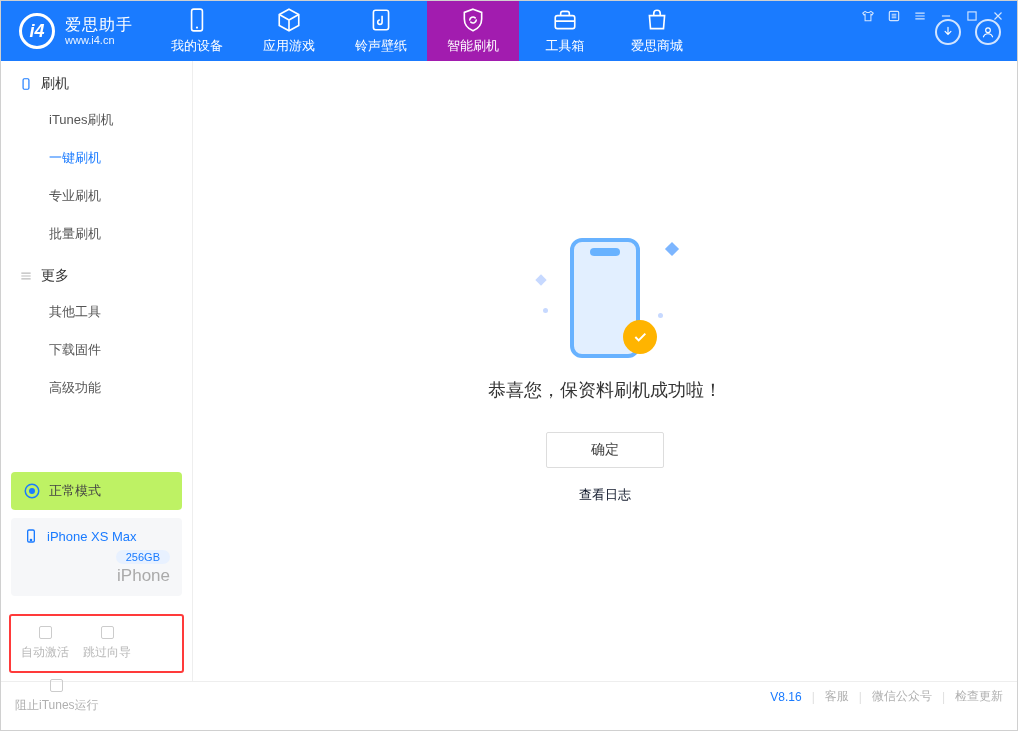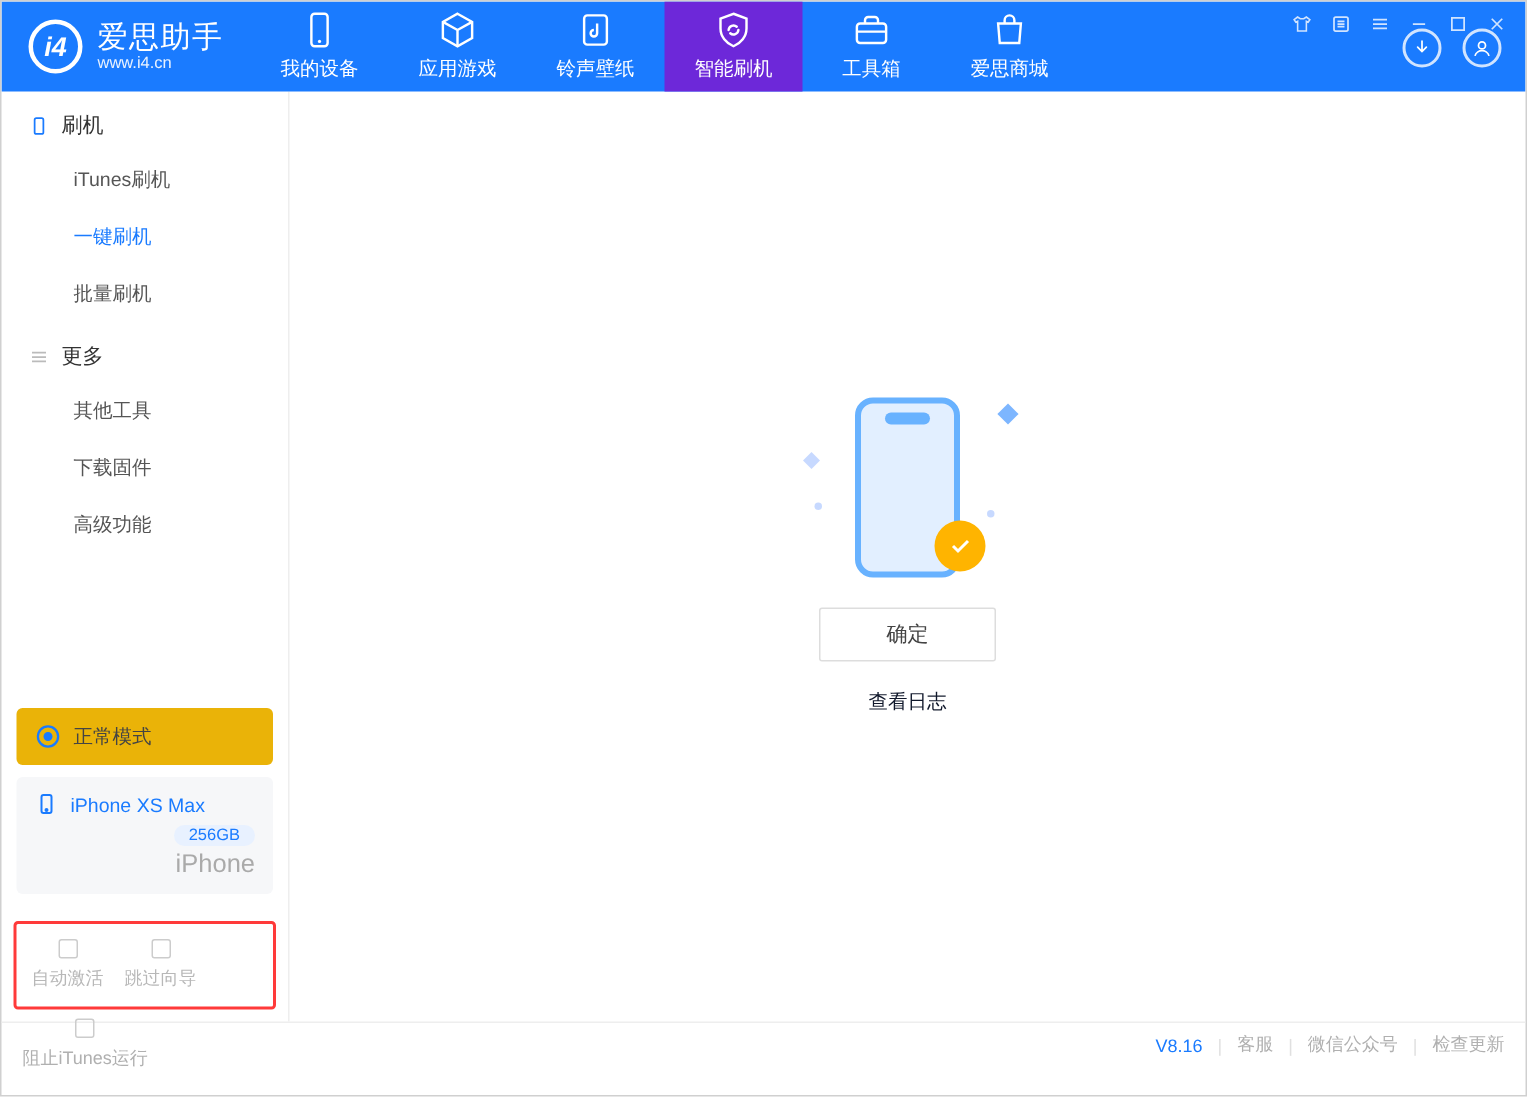--- a/index.html
+++ b/index.html
@@ -3,45 +3,45 @@
 <meta charset="utf-8">
 <style>
 * { margin: 0; padding: 0; box-sizing: border-box; font-family: "Microsoft YaHei", Arial, sans-serif; }
 body { background: #fff; width: 1018px; height: 731px; overflow: hidden; border: 1px solid #d0d0d0; }
 
 
 .header { background: #1a7bff; height: 60px; display: flex; align-items: center; position: relative; }
 .logo-area { display: flex; align-items: center; padding: 0 18px; color: #fff; gap: 10px; }
 .logo-circle { width: 36px; height: 36px; border: 3px solid #fff; border-radius: 50%; display: flex; align-items: center; justify-content: center; font-weight: bold; font-size: 18px; font-style: italic; }
 .logo-text { display: flex; flex-direction: column; line-height: 1.1; }
-.logo-title { font-size: 20px; font-weight: 500; letter-spacing: 1px; }
+.logo-title { font-size: 16px; font-weight: 500; letter-spacing: 1px; }
 .logo-sub { font-size: 11px; opacity: 0.9; }
 
 .top-tabs { display: flex; height: 100%; }
 .top-tab { width: 92px; display: flex; flex-direction: column; align-items: center; justify-content: center; color: #fff; font-size: 13px; cursor: pointer; gap: 4px; }
-.top-tab.active { background: #6d28d9; }
+.top-tab.active { background: #a21caf; }
 .top-tab svg { width: 26px; height: 26px; }
 
 .header-right { position: absolute; right: 12px; top: 8px; display: flex; gap: 10px; align-items: center; }
 .header-right-top { display: flex; gap: 12px; color: #fff; opacity: 0.8; font-size: 14px; }
 .header-right-top svg { width: 14px; height: 14px; cursor: pointer; }
 .header-right-bottom { position: absolute; right: 16px; bottom: 16px; display: flex; gap: 14px; }
 .header-right-bottom .icnbtn { width: 26px; height: 26px; border: 2px solid rgba(255,255,255,0.8); border-radius: 50%; display: flex; align-items: center; justify-content: center; cursor: pointer; }
 .header-right-bottom svg { width: 14px; height: 14px; stroke: #fff; fill: none; }
 
 
 .body { display: flex; height: 620px; }
 .sidebar { width: 192px; border-right: 1px solid #eee; display: flex; flex-direction: column; }
 .side-section-h { display: flex; align-items: center; gap: 8px; padding: 14px 18px 8px; color: #333; font-size: 14px; font-weight: 500; }
 .side-section-h svg { width: 14px; height: 14px; }
 .side-item { padding: 10px 18px 10px 48px; font-size: 13px; color: #555; cursor: pointer; }
 .side-item.active { color: #1a7bff; }
 
 .device-blocks { margin-top: auto; padding: 0 10px 10px; }
-.mode-box { background: #eab308; border-radius: 4px; padding: 10px 12px; display: flex; align-items: flex-end; gap: 8px; font-size: 13px; color: #444; margin-bottom: 8px; }
+.mode-box { background: #bef264; border-radius: 4px; padding: 10px 12px; display: flex; align-items: flex-end; gap: 8px; font-size: 13px; color: #444; margin-bottom: 8px; }
 .mode-box svg { width: 18px; height: 18px; }
 .dev-box { background: #f6f7f9; border-radius: 4px; padding: 10px 12px; text-align: right; }
 .dev-name { display: flex; align-items: center; gap: 8px; font-size: 13px; color: #1a7bff; font-weight: 500; }
 .dev-name svg { width: 16px; height: 16px; }
 .dev-cap { display: inline-block; background: #e8f1ff; color: #1a7bff; border-radius: 10px; padding: 1px 10px; font-size: 11px; margin: 6px 0 2px 24px; }
 .dev-type { font-size: 17px; color: #aaa; margin-left: 24px; }
 
 .opt-box { border: 2px solid #ff3a3a; border-radius: 3px; margin: 8px; padding: 10px; display: flex; gap: 14px; align-items: center; }
 .chk { display: flex; align-items: center; gap: 5px; font-size: 12px; color: #b8b8b8; cursor: pointer; flex-direction: column; }
 .chk-box { width: 13px; height: 13px; border: 1px solid #ccc; border-radius: 2px; }
@@ -169,20 +169,21 @@
 <div class="body">
   <div class="sidebar">
     <div class="side-section-h">
       <svg viewBox="0 0 24 24" fill="none" stroke="#1a7bff" stroke-width="2">
           <rect x="7" y="3" width="10" height="18" rx="2"></rect>
         </svg>
       <span>刷机</span>
     </div>
     <div class="side-item">iTunes刷机</div>
     <div class="side-item active">一键刷机</div>
+    <div class="side-item">专业刷机</div>
     <div class="side-item">批量刷机</div>
 
     <div class="side-section-h">
       <svg viewBox="0 0 24 24" fill="none" stroke="#bbb" stroke-width="2">
           <path d="M4 7h16M4 12h16M4 17h16"></path>
         </svg>
       <span>更多</span>
     </div>
     <div class="side-item">其他工具</div>
     <div class="side-item">下载固件</div>
@@ -227,20 +228,21 @@
         <div class="spark s2"></div>
       <div class="dot d1"></div>
         <div class="dot d2"></div>
       <div class="phone"></div>
       <div class="badge">
           <svg viewBox="0 0 24 24">
             <path d="M5 12l5 5L20 7"></path>
           </svg>
         </div>
     </div>
+    <div class="success-msg">恭喜您，保资料刷机成功啦！</div>
     <button class="ok-btn">确定</button>
     <span class="log-link">查看日志</span>
   </div>
 </div>
 
 <div class="footer">
   <label class="chk">
     <span class="chk-box"></span>
     <span>阻止iTunes运行</span>
   </label>

